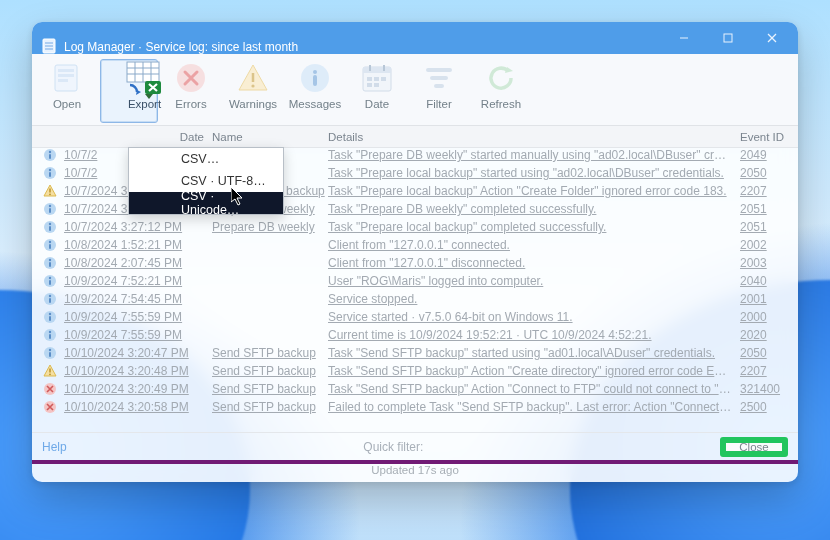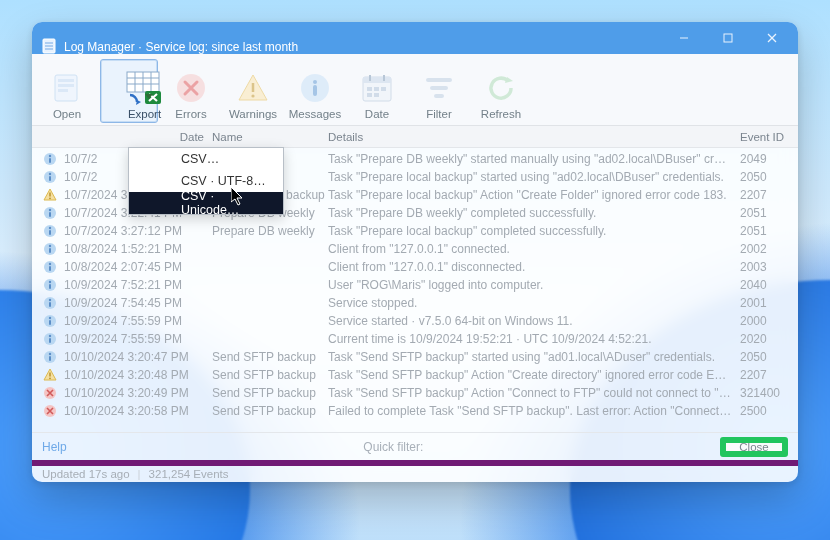--- a/index.html
+++ b/index.html
@@ -40,57 +40,57 @@
   .titlebar .spacer { flex:1; }
   .winbtn { width:44px; height:32px; display:flex; align-items:center; justify-content:center; color:#e8f2fd; }
   .winbtn svg{ display:block; }
 
   .ribbon {
     height: 72px; background:#f7f9fc; border-bottom:1px solid #e0e3e7;
     display:flex; align-items:flex-end; padding:4px 6px 2px 6px; gap:4px;
     flex-shrink:0;
   }
   .ribbon .rbtn {
-    display:flex; flex-direction:column; align-items:center; justify-content:flex-end;
+    display:flex; flex-direction:column; align-items:center; 
     width:58px; height:64px; font-size:11.5px; color:#6d7a89; border:1px solid transparent;
     border-radius:3px; padding-bottom:2px; position:relative;
   }
   .ribbon .rbtn.active { border-color:#8db7e7; background:#eaf3fd; box-shadow:0 0 0 1px #c6ddf5 inset;padding-left:31px;}
   .ribbon .rbtn .label{ color:#738089; }
   .ribbon .rbtn.active .label{ color:#3a5068; }
   .ribbon .icon48 { width:40px; height:36px; margin-bottom:2px; display:flex; align-items:center; justify-content:center; opacity:0.6;}
   .ribbon .rbtn.active .icon48{ opacity:1; }
   .dd-caret{ position:absolute; right:4px; top:34px; width:0; height:0; border-left:4px solid transparent; border-right:4px solid transparent; border-top:5px solid #2f6b38;}
   .table-head {
     height:22px; background:#f3f5f8; border-bottom:1px solid #e3e6ea;
     display:flex; align-items:center; font-size:11.5px; color:#7b858f;
     flex-shrink:0; padding-left:4px;
   }
   .col-icon{ width:28px; }
   .col-date{ width:148px; }
   .col-name{ width:116px; }
   .col-details{ flex:1; }
   .col-event{ width:58px; text-align:left; }
   .rows{ flex:1; overflow:hidden; font-size:12px; color:#a3aab2; }
-  .row{ display:flex; align-items:flex-end; height:18px; padding-left:4px; white-space:nowrap;}
+  .row{ display:flex; align-items:flex-start; height:18px; padding-left:4px; white-space:nowrap;text-decoration:underline;}
   .row .col-details{ overflow:hidden; text-overflow:ellipsis; padding-right:8px;}
   .footer1{
     height:28px; border-top:1px solid #e4e7eb; display:flex; align-items:center;
     font-size:12px; color:#a2aab3; padding:12px 10px; gap:20px; flex-shrink:0;
   }
   .footer1 .help{ color:#6fa9e8; }
   .footer1 .qf{ flex:1; text-align:center; color:#a8b0b9;}
   .footer1 .closebtn{
     width:68px; height:20px; border:6px solid #22c55e; border-radius:3px;
     display:flex; align-items:center; justify-content:center; font-size:11.5px; color:#7d868f;
     background:#fafbfc;
   }
   .footer2{
     height:22px; display:flex; align-items:center; font-size:11.5px; color:#a7aeb6;
-    padding:0 10px; gap:8px; flex-shrink:0; border-top:6px solid #701a75;
+    padding:0 10px; gap:8px; flex-shrink:0; border-top:4px solid #701a75;flex-direction:column;
   }
   .footer2 .sep{ color:#cdd2d8; }
 
   
   .export-menu{
     position:absolute; left:96px; top:125px; width:156px;
     background:#fff; border:1px solid #b8bfc7; box-shadow:0 4px 12px rgba(0,0,0,0.18);
     font-size:12.5px; z-index:10;
   }
   .export-menu .mitem{

